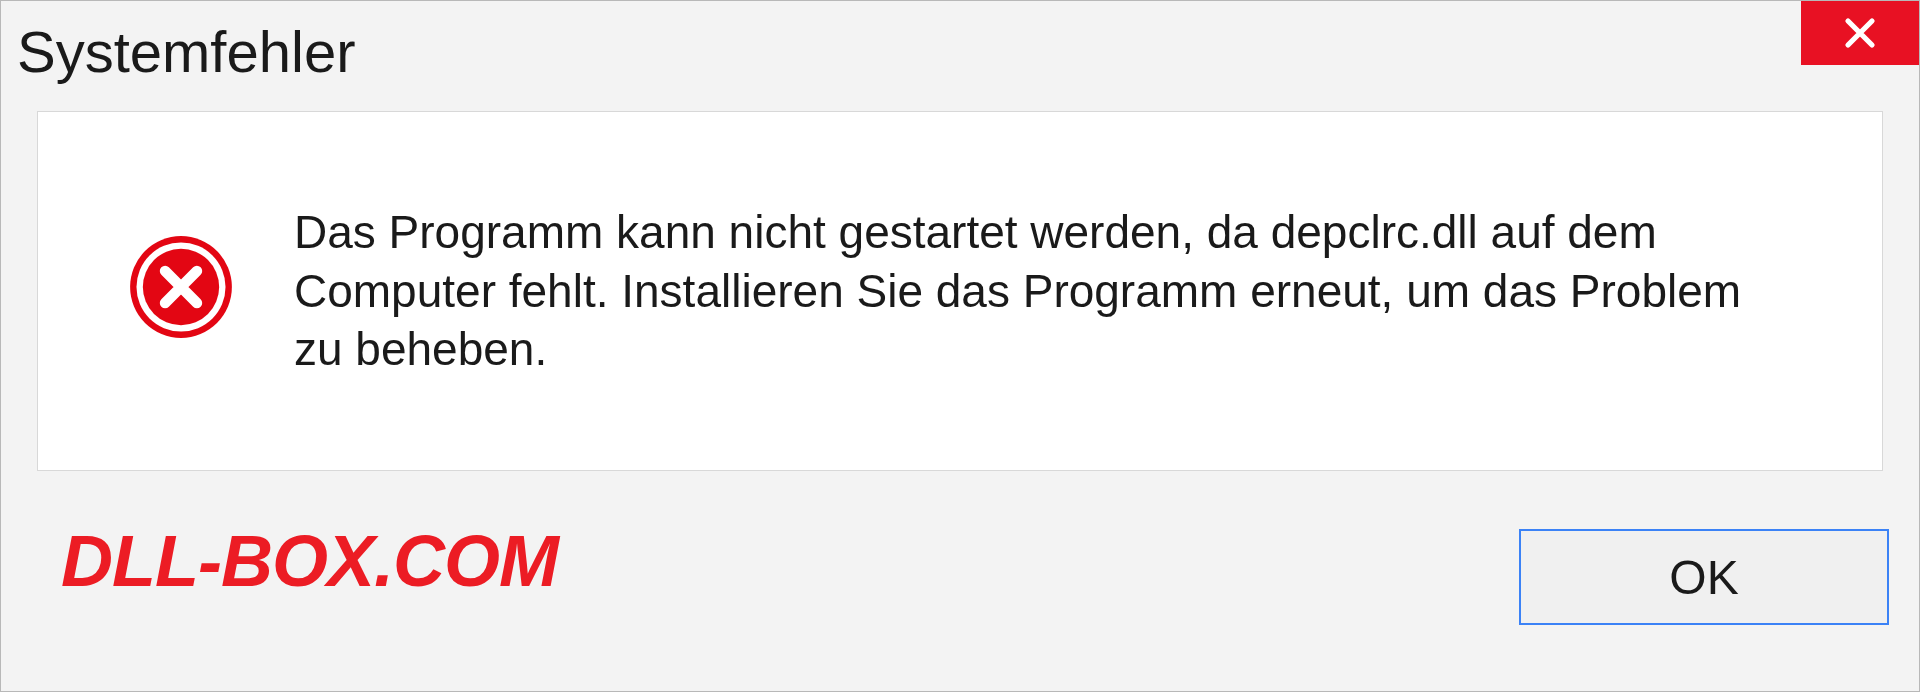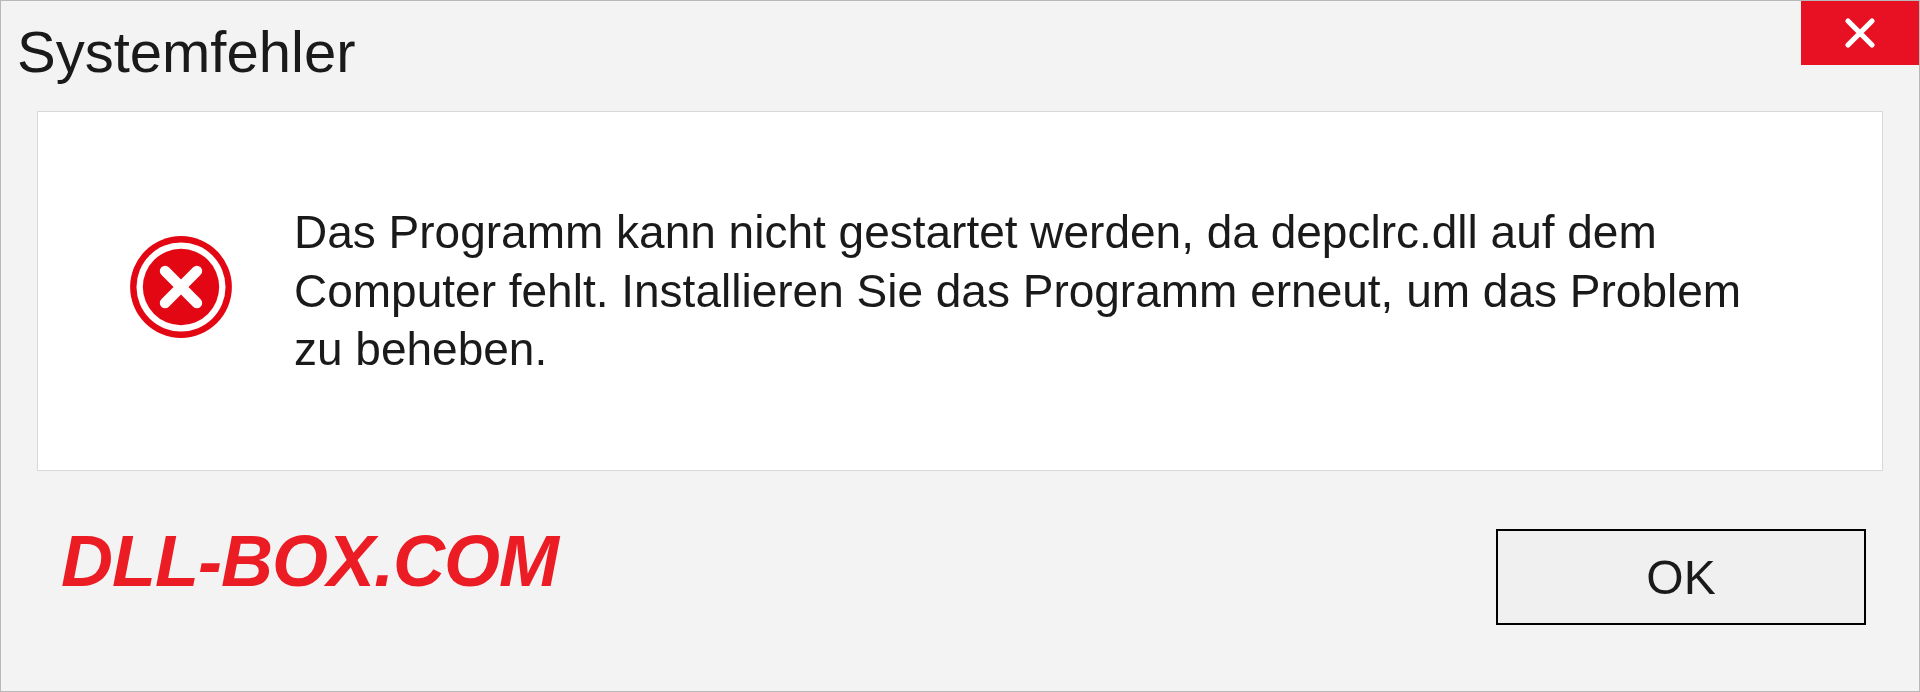--- a/index.html
+++ b/index.html
@@ -73,35 +73,35 @@
       font-size: 46px;
       line-height: 1.28;
       color: #1a1a1a;
       font-weight: 400;
     }
     .footer {
       height: 180px;
       display: flex;
       align-items: center;
       justify-content: space-between;
-      padding: 0 53px 0 60px;
+      padding: 0 30px 0 60px;
     }
     .watermark {
       font-size: 72px;
       font-weight: 800;
       font-style: italic;
       color: #ec1c24;
       letter-spacing: -1px;
       font-family: Arial, sans-serif;
     }
     .ok-btn {
       width: 370px;
       height: 96px;
       background: #f0f0f0;
-      border: 2px solid #000000;
+      border: 2px solid #3b82f6;
       font-size: 48px;
       color: #1a1a1a;
       display: flex;
       align-items: center;
       justify-content: center;
       cursor: pointer;
       font-family: "Segoe UI", Arial, sans-serif;
       margin-top: 32px;
     }
   </style>

